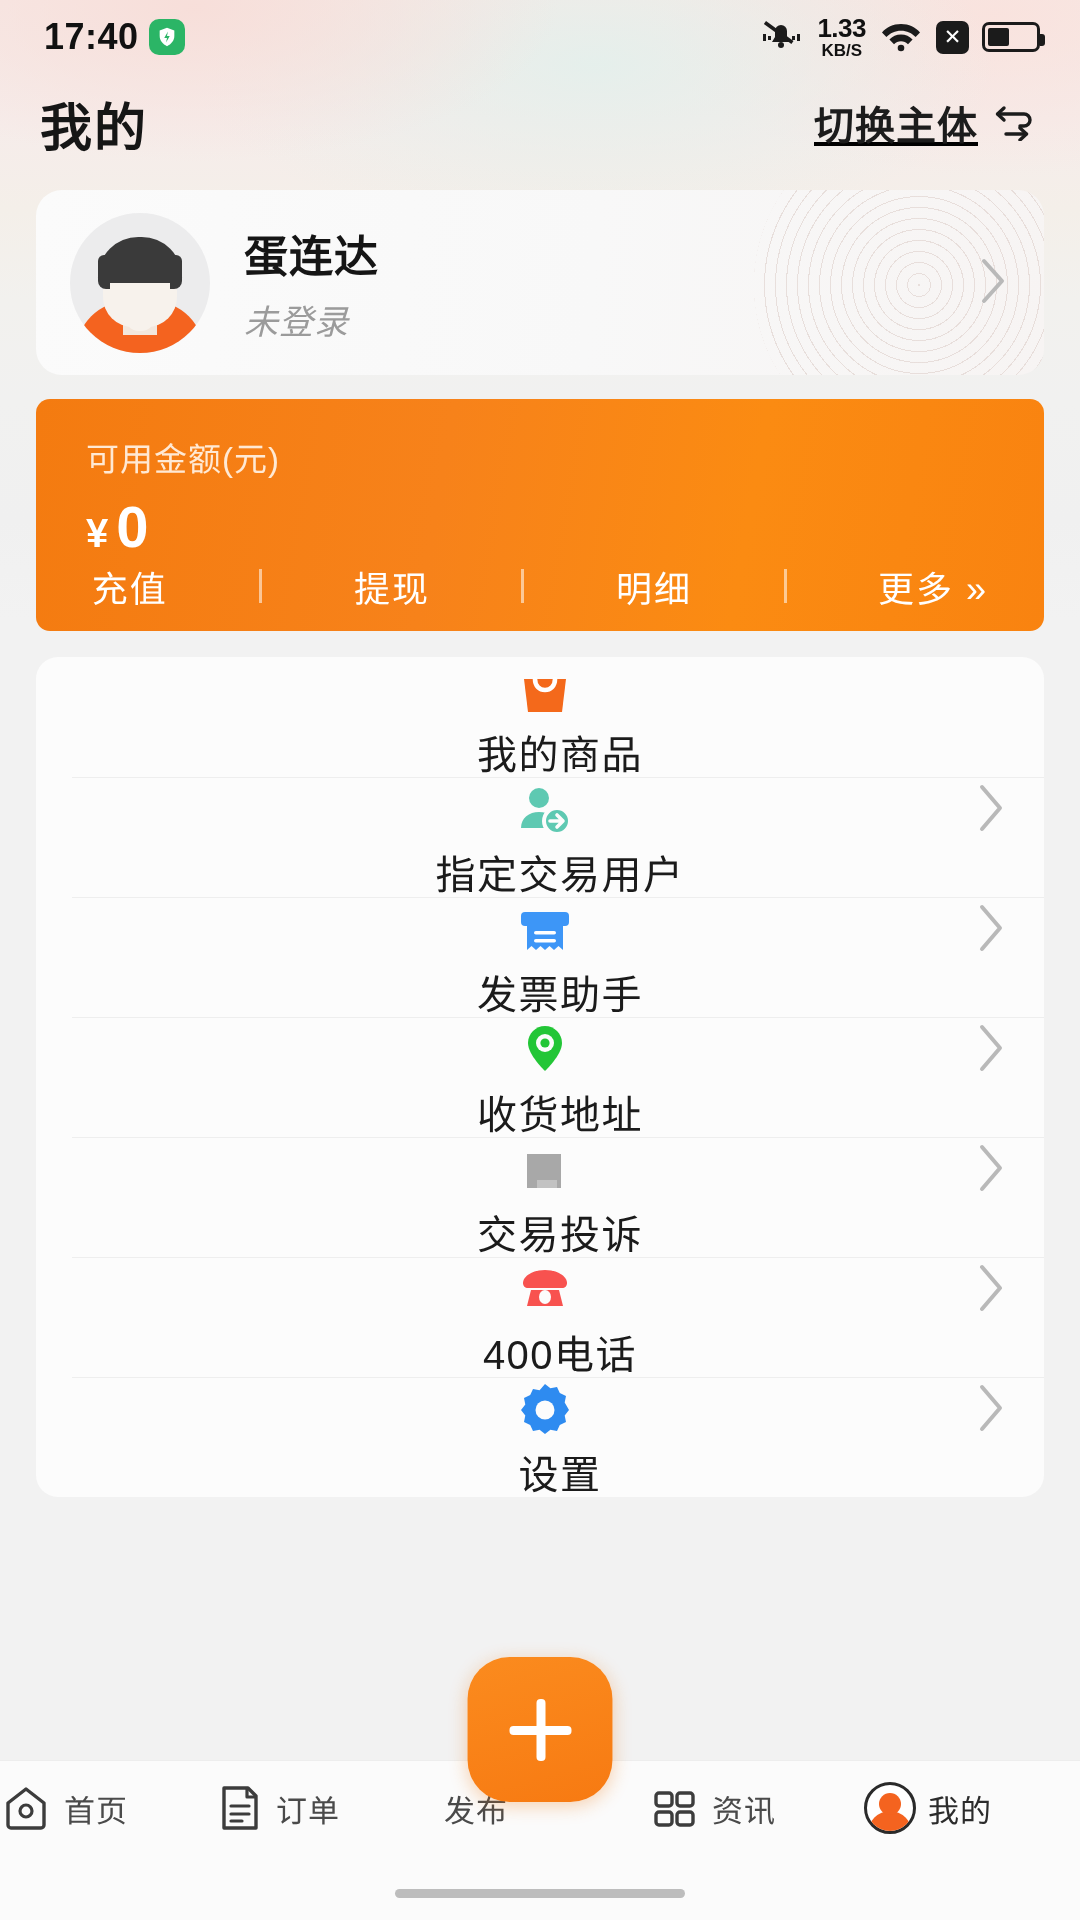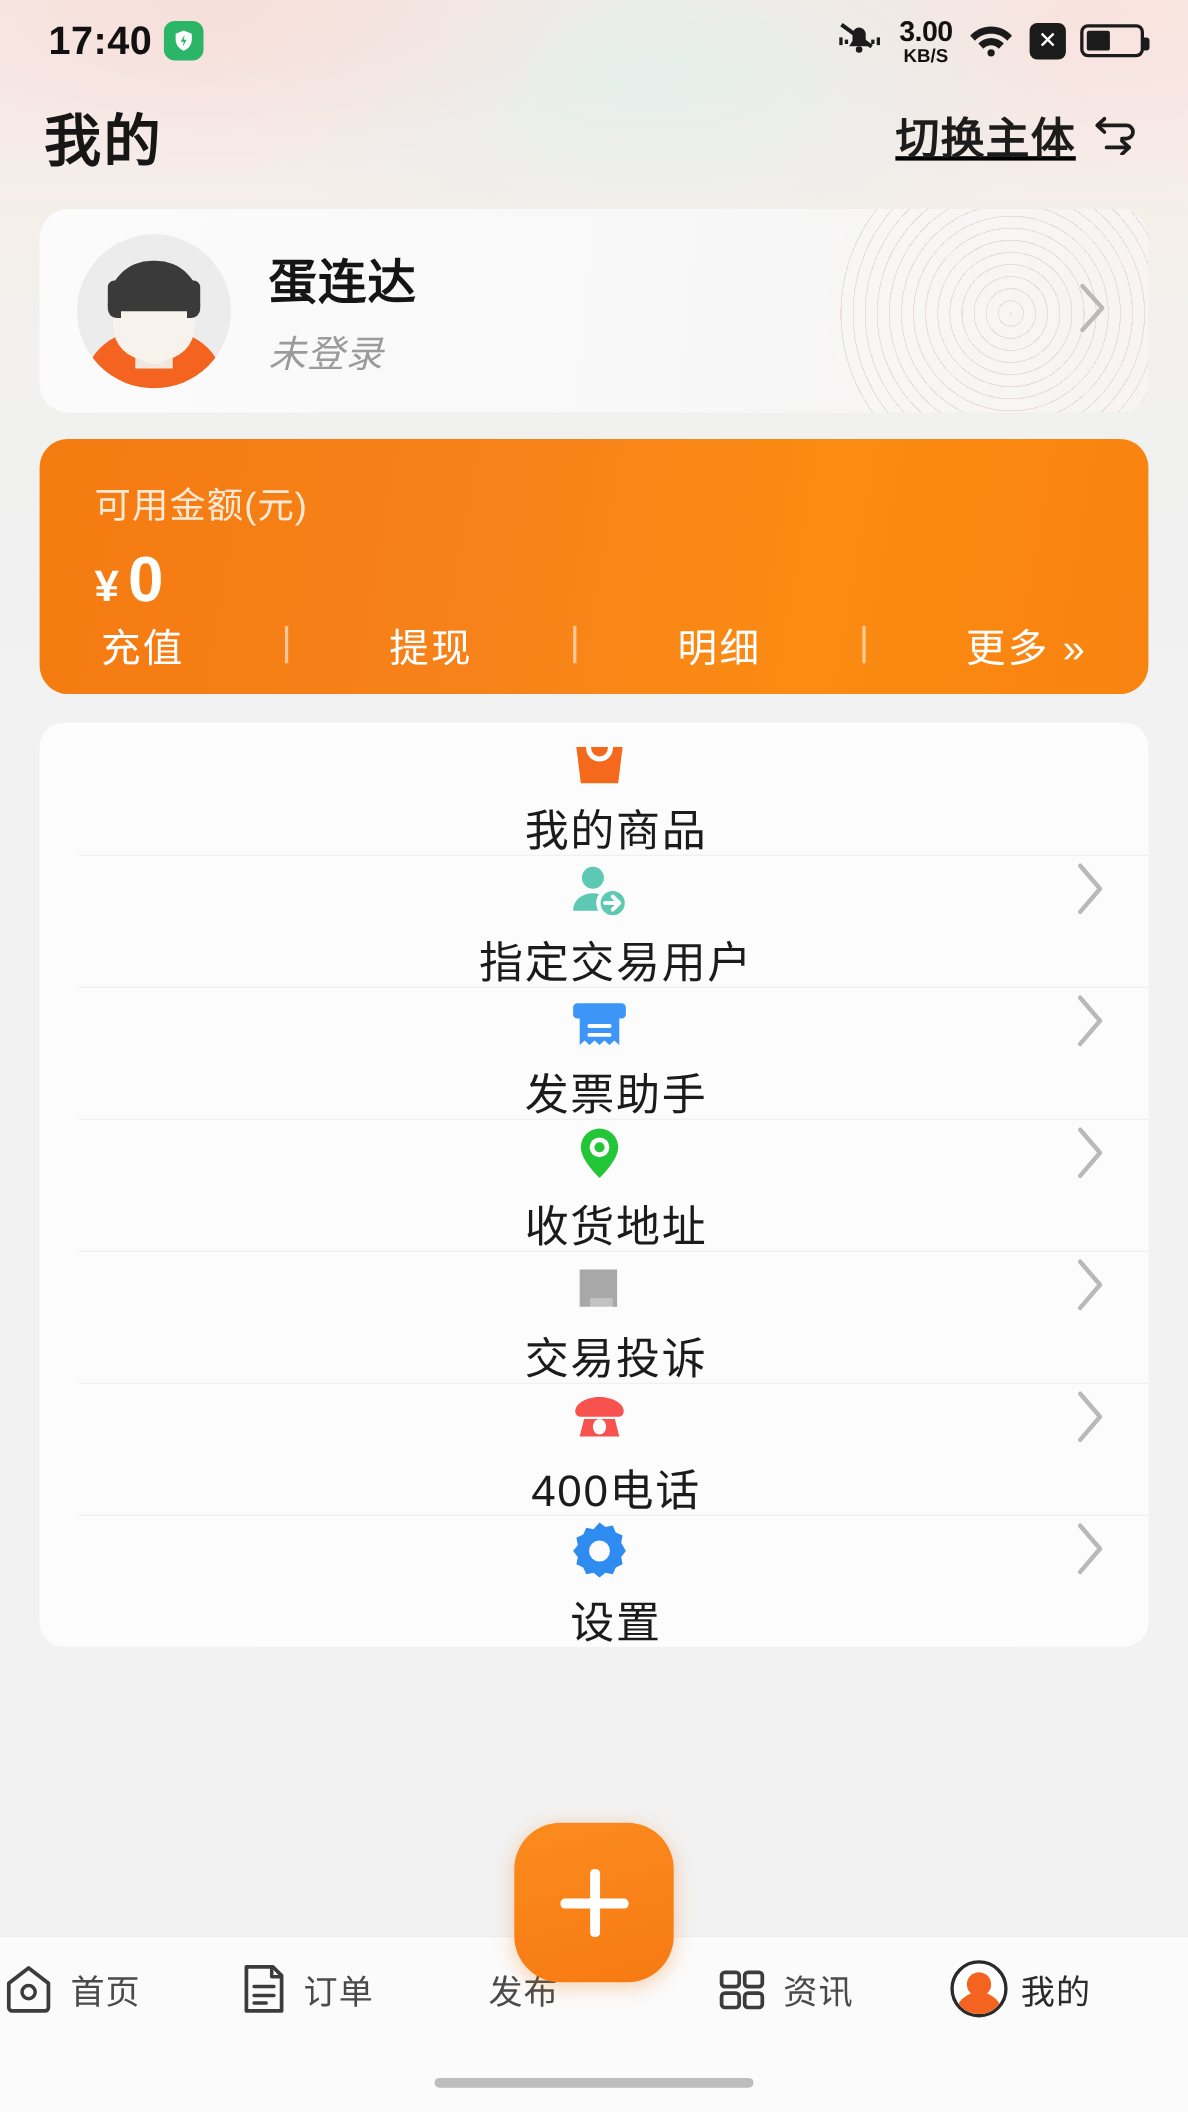--- a/index.html
+++ b/index.html
@@ -132,21 +132,21 @@
   .profile-text{ margin-left:34px; display:flex; flex-direction:column; gap:10px; z-index:2;}
   .profile-name{ font-size:44px; font-weight:700; color:#151515; letter-spacing:1px;}
   .profile-status{ font-size:34px; color:#9b9b9b; letter-spacing:1px;font-style:italic;}
   .profile-card .chev{ margin-left:auto; z-index:2; }
 
   
   .balance-card{
     position:relative; z-index:3;
     margin:24px 36px 0 36px;
     height:232px;
-    border-radius:26px;
+    border-radius:14px;
     background:linear-gradient(100deg,#f47b10 0%,#f7821a 40%,#fb8b12 70%,#f98310 100%);
     padding:34px 0 0 0;
     display:flex; flex-direction:column;
   }
   .bal-label{ font-size:33px; color:#ffe9d4; padding-left:50px; letter-spacing:1px;}
   .bal-amount{
     padding-left:50px; margin-top:12px;
     display:flex; align-items:baseline; gap:8px;
     color:#fff;
   }
@@ -267,21 +267,21 @@
           <path d="M16 26h18l-3-5v-6a6 6 0 0 0-12 0v6z" fill="#1b1b1b"></path>
           <circle cx="25" cy="29" r="3" fill="#1b1b1b"></circle>
           <rect x="12" y="20" width="3" height="4" fill="#1b1b1b"></rect>
           <rect x="7" y="18" width="3" height="7" fill="#1b1b1b"></rect>
           <rect x="36" y="20" width="3" height="4" fill="#1b1b1b"></rect>
           <rect x="41" y="18" width="3" height="7" fill="#1b1b1b"></rect>
           <rect x="10" y="5" width="34" height="3.6" fill="#1b1b1b" transform="rotate(36 10 5)"></rect>
         </svg>
       </span>
       <span class="sb-net">
-        <span class="n1">3.00</span>
+        <span class="n1">1.33</span>
         <span class="n2">KB/S</span>
       </span>
       <span>
         <svg width="44" height="34" viewBox="0 0 44 34">
           <path d="M22 6C14 6 7.5 9.4 3 14.4l4.4 4.6C11 15 16.2 12.7 22 12.7S33 15 36.6 19L41 14.4C36.5 9.4 30 6 22 6z" fill="#1b1b1b"></path>
           <path d="M22 16.6c-4.6 0-8.7 1.9-11.6 5l4.6 4.7c1.8-1.9 4.3-3.1 7-3.1s5.2 1.2 7 3.1l4.6-4.7c-2.9-3.1-7-5-11.6-5z" fill="#1b1b1b"></path>
           <circle cx="22" cy="30" r="3.3" fill="#1b1b1b"></circle>
         </svg>
       </span>
       <span class="sb-x">✕</span>

